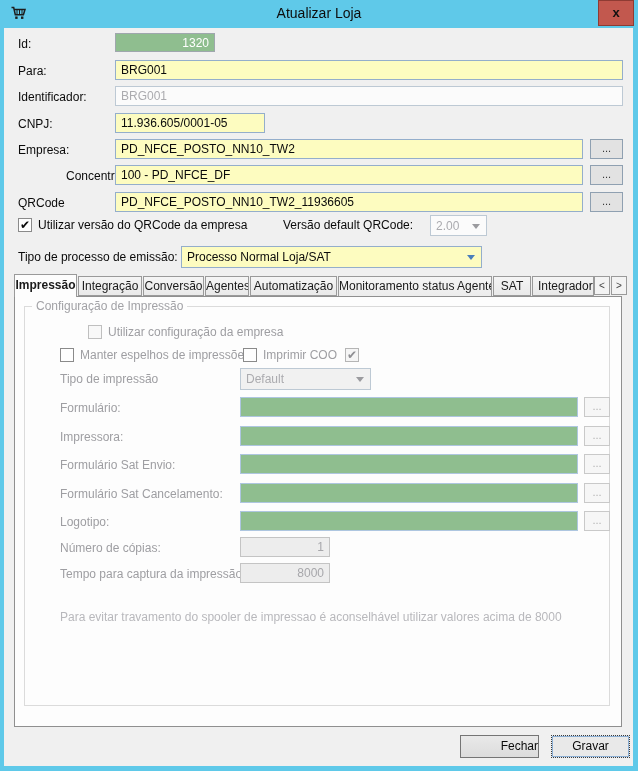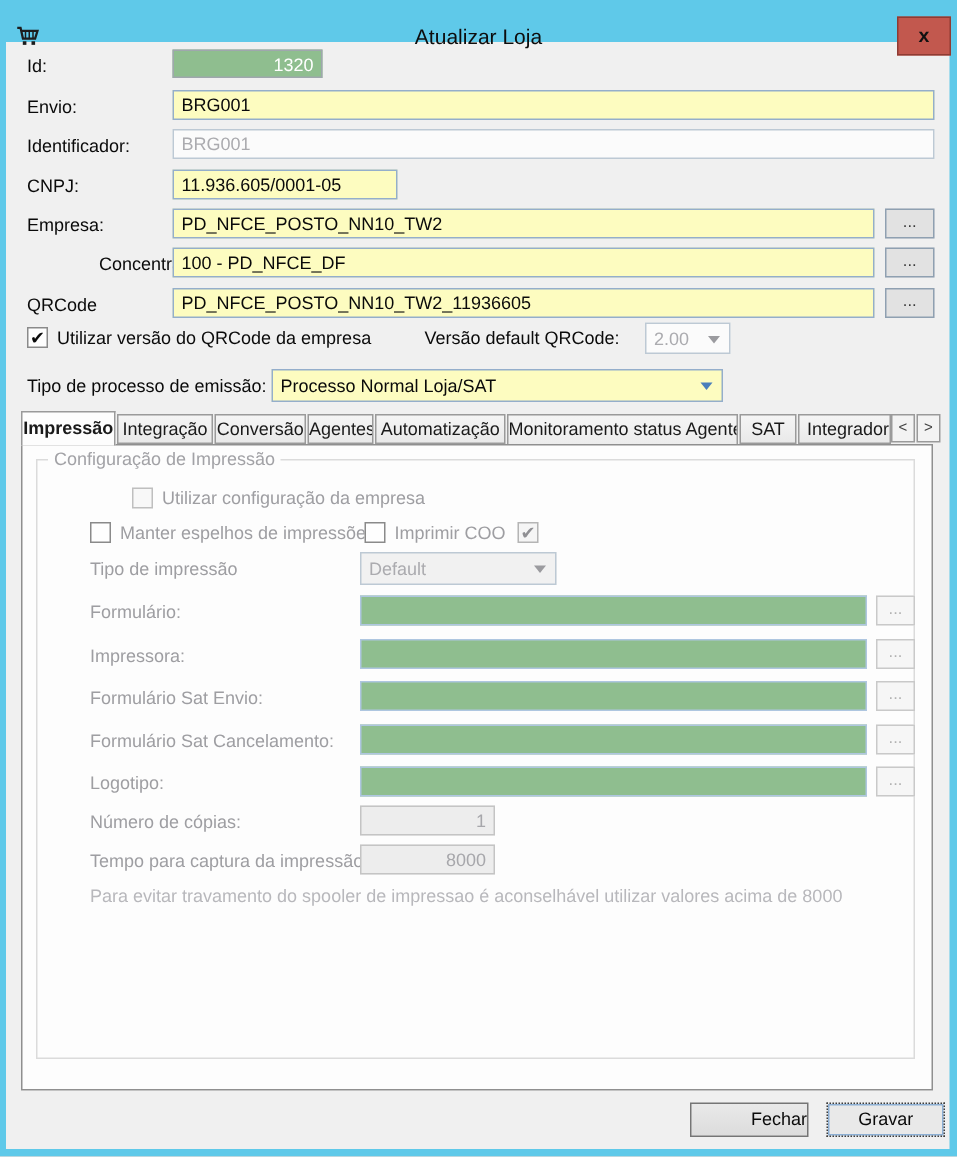--- a/index.html
+++ b/index.html
@@ -1,26 +1,26 @@
 <!DOCTYPE html>
 <html style="--titlebar-blue: #5FC9E9; --field-yellow: #FDFCC0; --field-green: #8FBE8F; --close-red: #C2584E;"><head>
 <meta charset="utf-8">
 <style>
   html,body{margin:0;padding:0;background:#cfcfcf;font-family:"Liberation Sans","DejaVu Sans",sans-serif;}
   .window{position:relative;width:638px;height:771px;background:var(--titlebar-blue,#5FC9E9);overflow:hidden;}
   .main-bg{position:absolute;left:4px;top:28px;width:629px;height:738px;background:#F0F0F0;}
-  .titlebar{position:absolute;left:0;top:11px;width:638px;height:28px;}
+  .titlebar{position:absolute;left:0;top:0;width:638px;height:28px;}
   .title{position:absolute;left:0;top:0;width:100%;text-align:center;line-height:27px;font-size:14px;color:#0d0d0d;}
   .cart{position:absolute;left:10px;top:5px;}
   .close{position:absolute;left:598px;top:0;width:36px;height:26px;background:var(--close-red,#C2584E);
          border:1px solid #8E3B33;box-sizing:border-box;color:#111;font-weight:bold;font-size:13px;
          text-align:center;line-height:23px;cursor:pointer;}
   .lbl{position:absolute;font-size:12px;color:#0a0a0a;white-space:nowrap;}
   .lbl.gray{color:#9E9EA2;}
-  .lbl.note{color:#B8B8BC;}
+  .lbl.note{color:#B8B8BC;margin-top:20px;}
   .field{position:absolute;box-sizing:border-box;font-size:12px;color:#0a0a0a;background:var(--field-yellow,#FDFCC0);
          border:1px solid #94AECB;display:flex;align-items:center;padding:0 5px;overflow:hidden;white-space:nowrap;}
   .field.idf{background:var(--field-green,#8FBE8F);border-color:#9FA7AD;color:#fff;justify-content:flex-end;}
   .field.dis{background:#FBFBFB;border-color:#BDC9D4;color:#ABABAF;}
   .field.gfield{background:var(--field-green,#8FBE8F);border-color:#AEC6E0;}
   .field.graybg{background:#EDEDED;border-color:#C4C4C4;color:#A7A7AB;justify-content:flex-end;}
   .combo-arrow{position:absolute;right:6px;top:50%;margin-top:-2px;width:0;height:0;
          border-left:4px solid transparent;border-right:4px solid transparent;border-top:5px solid #4A7EBB;}
   .combo-arrow.gray{border-top-color:#9B9B9F;}
   .browse{position:absolute;box-sizing:border-box;background:#E2E2E2;border:1px solid #8FA0B1;color:#3a3a3a;
@@ -59,21 +59,21 @@
         <rect x="11" y="11.5" width="2.4" height="2.4" fill="#1d1d1d"></rect>
       </svg>
     </span>
     <div class="title">Atualizar Loja</div>
     <div class="close">x</div>
   </div>
 
   <div class="lbl" style="left:18px;top:37px;">Id:</div>
   <div class="field idf" style="left:115px;top:33px;width:100px;height:19px;">1320</div>
 
-  <div class="lbl" style="left:18px;top:64px;">Envio:</div>
+  <div class="lbl" style="left:18px;top:64px;">Para:</div>
   <div class="field" style="left:115px;top:60px;width:508px;height:20px;">BRG001</div>
 
   <div class="lbl" style="left:18px;top:90px;">Identificador:</div>
   <div class="field dis" style="left:115px;top:86px;width:508px;height:20px;">BRG001</div>
 
   <div class="lbl" style="left:18px;top:117px;">CNPJ:</div>
   <div class="field" style="left:115px;top:113px;width:150px;height:20px;">11.936.605/0001-05</div>
 
   <div class="lbl" style="left:18px;top:143px;">Empresa:</div>
   <div class="field" style="left:115px;top:139px;width:468px;height:20px;">PD_NFCE_POSTO_NN10_TW2</div>

